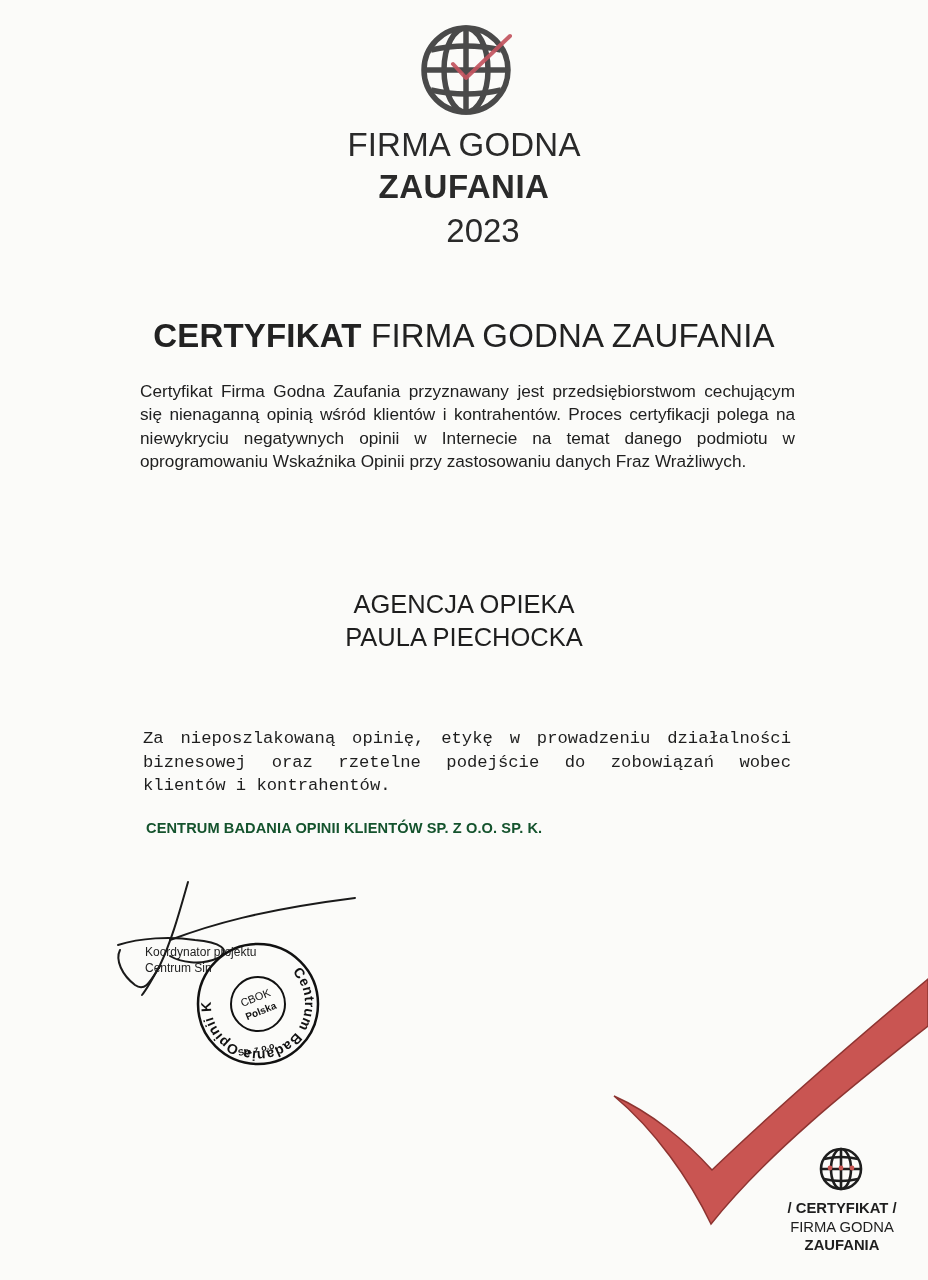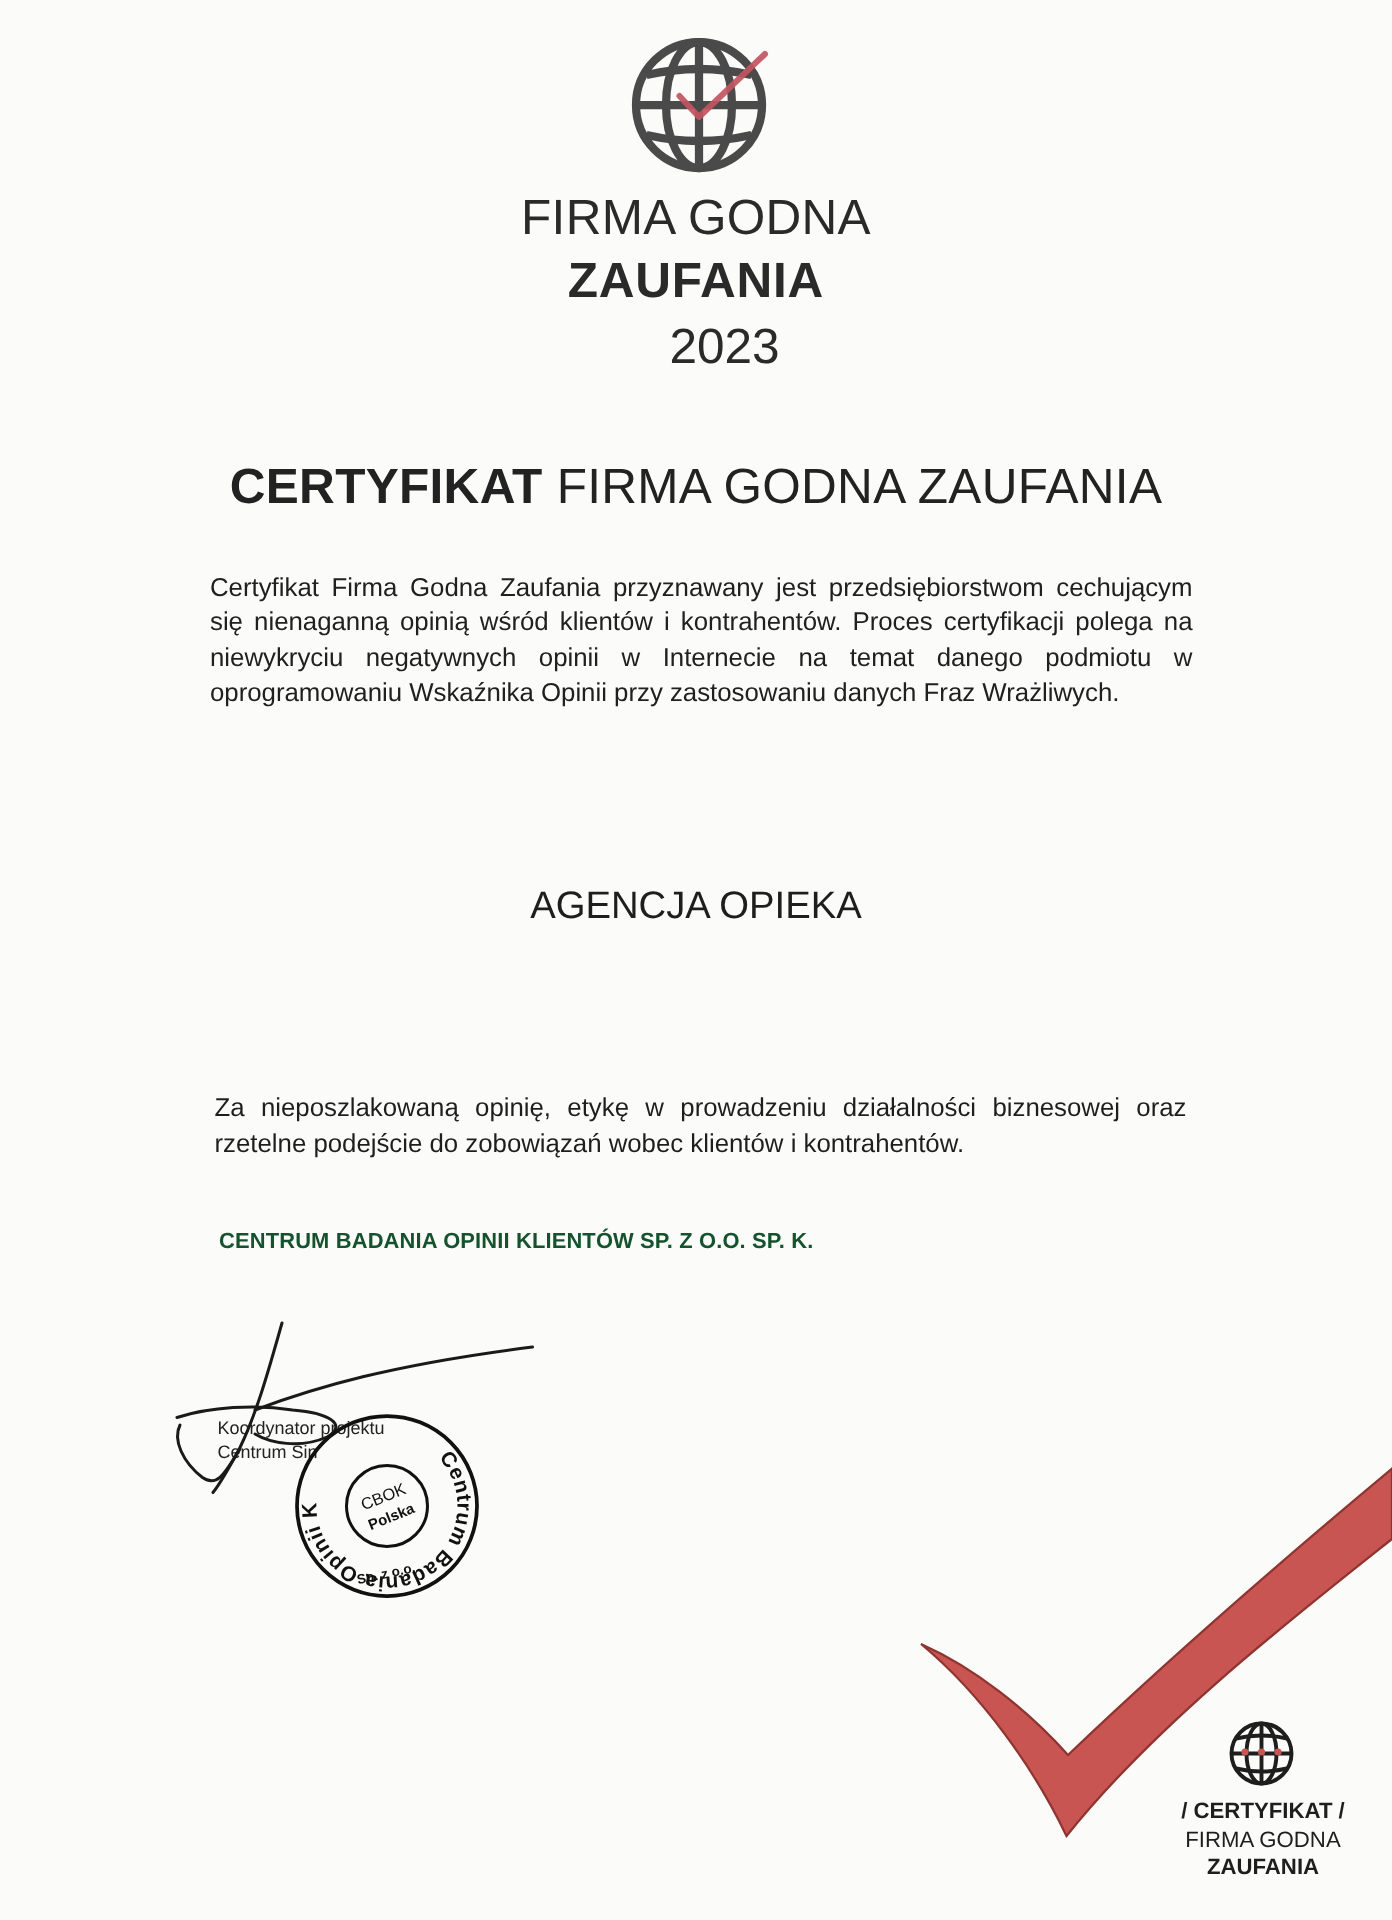--- a/index.html
+++ b/index.html
@@ -12,35 +12,35 @@
   }
   .abs { position: absolute; }
   .center { left: 0; width: 928px; text-align: center; }
 
   #logo-globe { left: 418px; top: 22px; width: 96px; height: 96px; }
 
   .hdr-line1 { top: 126px; font-size: 33px; letter-spacing: 0.2px; color: #2a2a2a; }
   .hdr-line2 { top: 168px; font-size: 33px; font-weight: bold; color: #2a2a2a; letter-spacing: 0.5px; }
   .hdr-year  { top: 212px; font-size: 33px; color: #2a2a2a; padding-left: 19px; }
 
-  .cert-title { top: 305px; font-size: 33px; color: #222; letter-spacing: 0.2px; }
+  .cert-title { top: 317px; font-size: 33px; color: #222; letter-spacing: 0.2px; }
   .cert-title b { font-weight: bold; }
 
   .desc {
     left: 140px; top: 380px; width: 655px;
     font-size: 17.2px; line-height: 23.3px; text-align: justify;
     color: #202020;
   }
   .desc p { margin: 0; }
 
   .company { top: 588px; font-size: 25.5px; line-height: 33px; color: #1e1e1e; }
 
   .reason {
     left: 143px; top: 727px; width: 648px;
-    font-size: 17.2px; line-height: 23.5px; text-align: justify; color: #1e1e1e;
+    font-size: 17.2px; line-height: 23.5px; text-align: justify; color: #1e1e1e; font-family: Liberation Mono, monospace;
   }
 
   .issuer { left: 146px; top: 820px; font-size: 14.6px; font-weight: bold; color: #14532d; letter-spacing: 0.1px; }
 
   .coord {
     left: 145px; top: 944px; font-size: 12px; line-height: 16px; color: #222;
   }
 
   #signature { left: 100px; top: 870px; width: 260px; height: 140px; }
   #stamp { left: 194px; top: 940px; width: 128px; height: 128px; }
@@ -79,20 +79,21 @@
   <b>CERTYFIKAT</b>
   <span>FIRMA GODNA ZAUFANIA</span>
 </div>
 
 <div class="abs desc">
   <p>Certyfikat Firma Godna Zaufania przyznawany jest przedsiębiorstwom cechującym się nienaganną opinią wśród klientów i kontrahentów. Proces certyfikacji polega na niewykryciu negatywnych opinii w Internecie na temat danego podmiotu w oprogramowaniu Wskaźnika Opinii przy zastosowaniu danych Fraz Wrażliwych.</p>
 </div>
 
 <div class="abs center company">
   <div>AGENCJA OPIEKA</div>
+  <div>PAULA PIECHOCKA</div>
 </div>
 
 <div class="abs reason">Za nieposzlakowaną opinię, etykę w prowadzeniu działalności biznesowej oraz rzetelne podejście do zobowiązań wobec klientów i kontrahentów.</div>
 
 <div class="abs issuer">CENTRUM BADANIA OPINII KLIENTÓW SP. Z O.O. SP. K.</div>
 
 <div class="abs coord">
   <div>Koordynator projektu</div>
   <div>Centrum Sin</div>
 </div>

